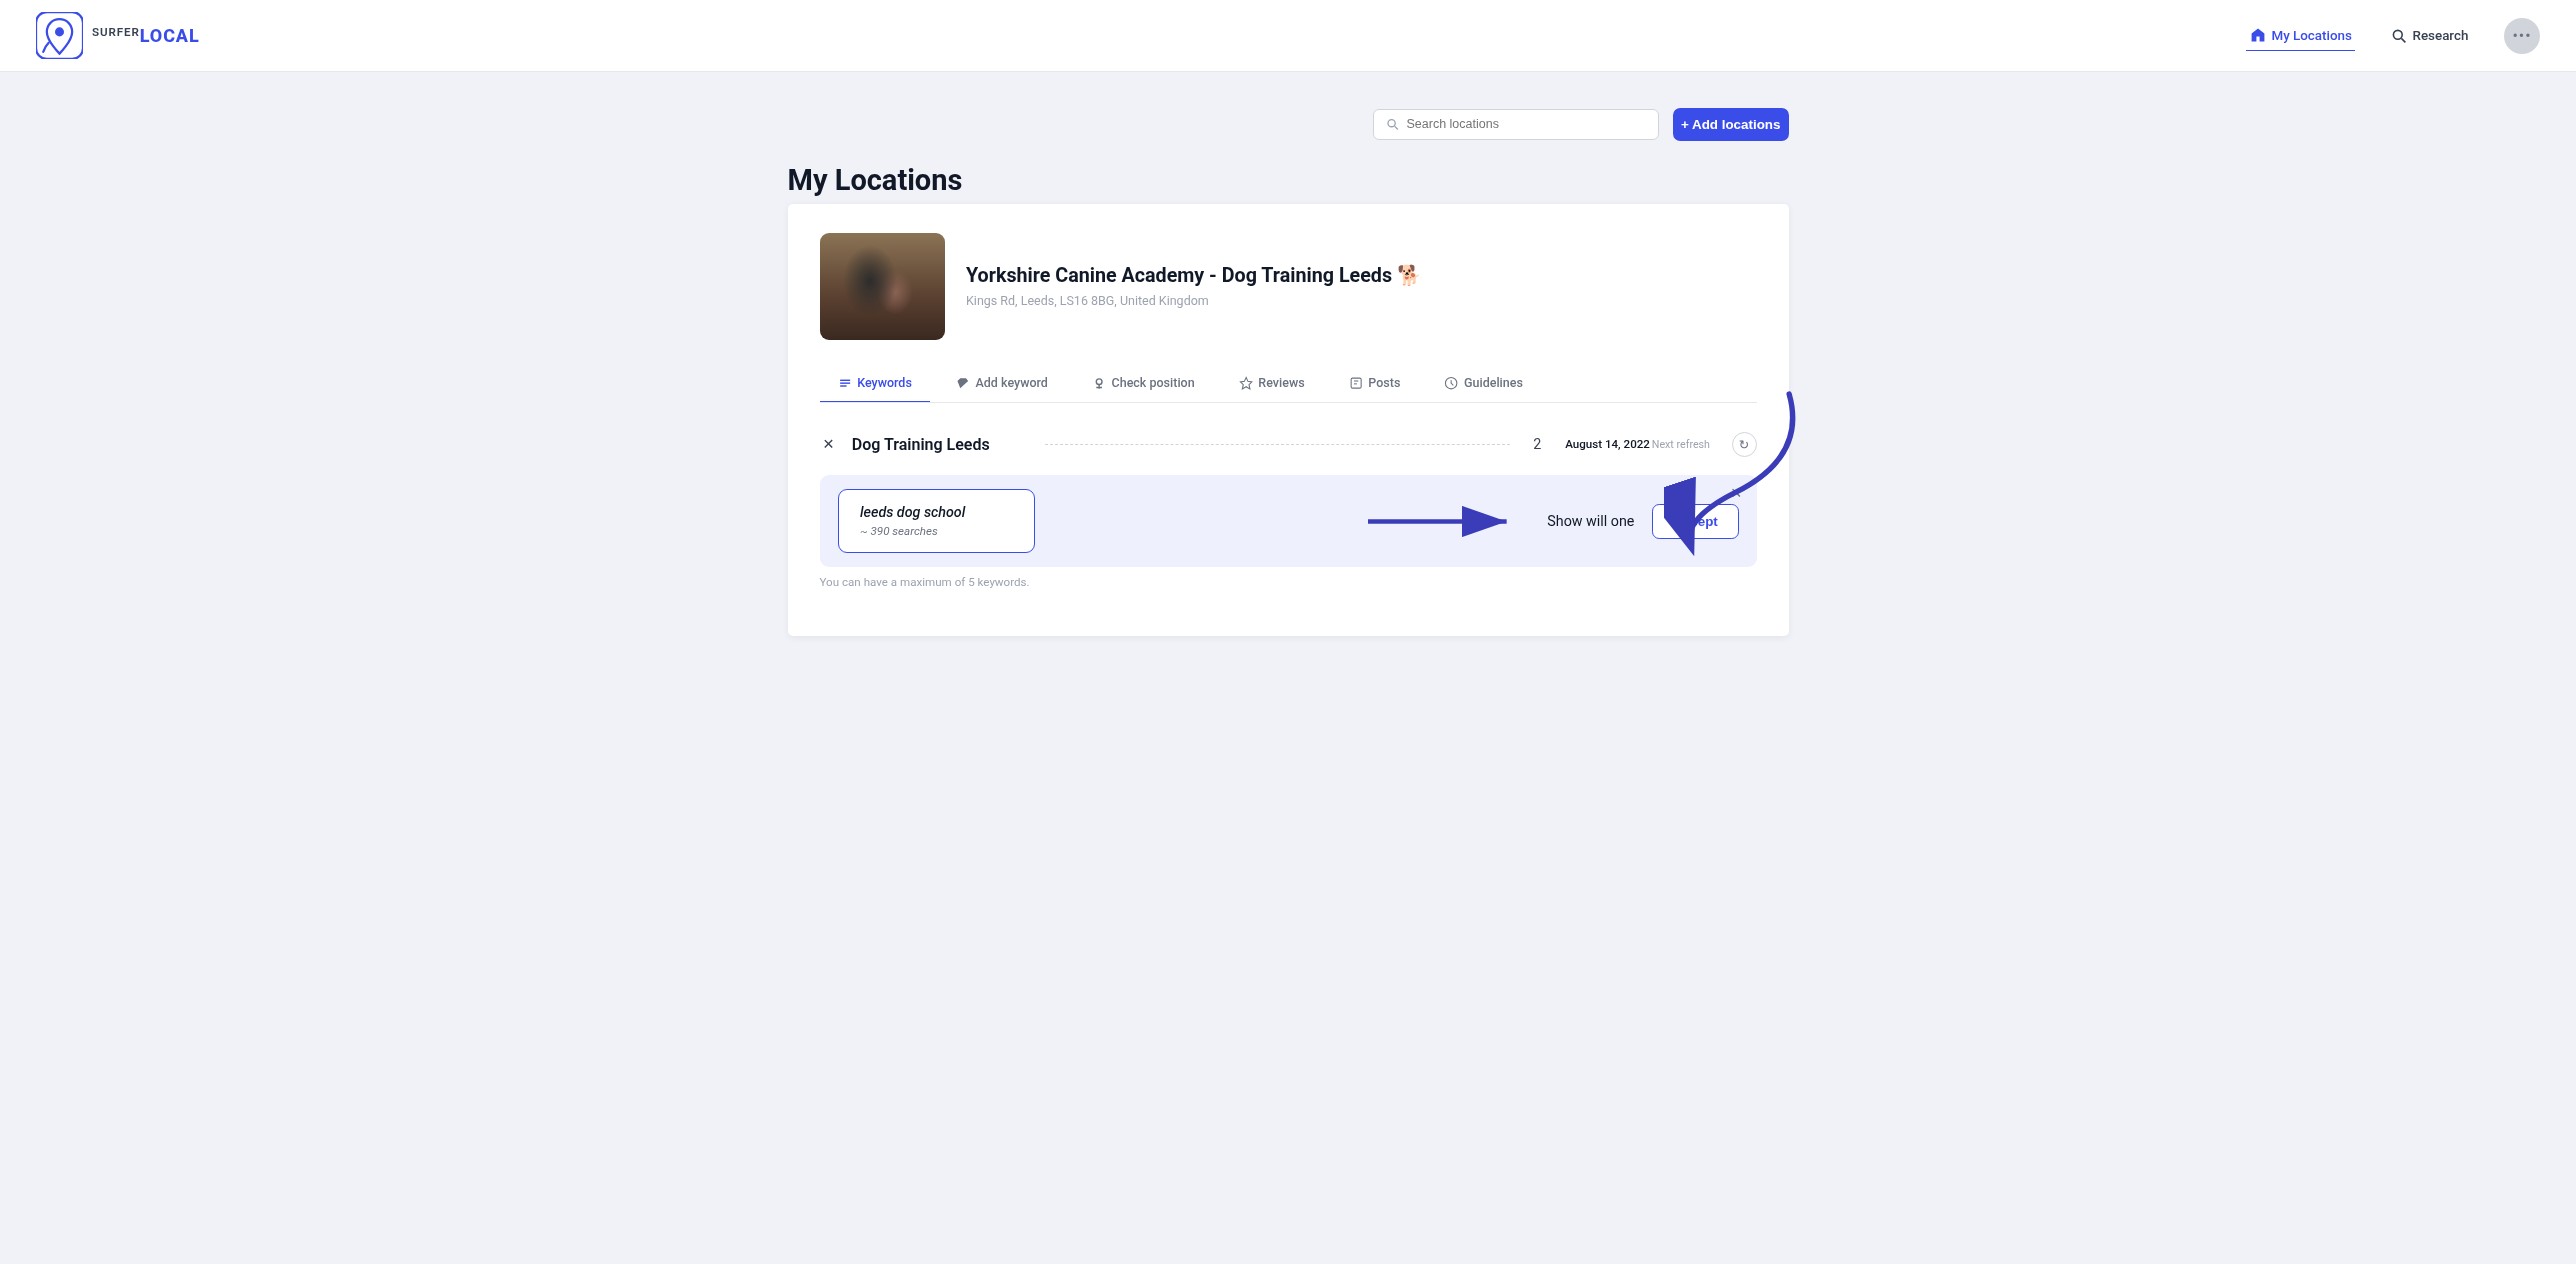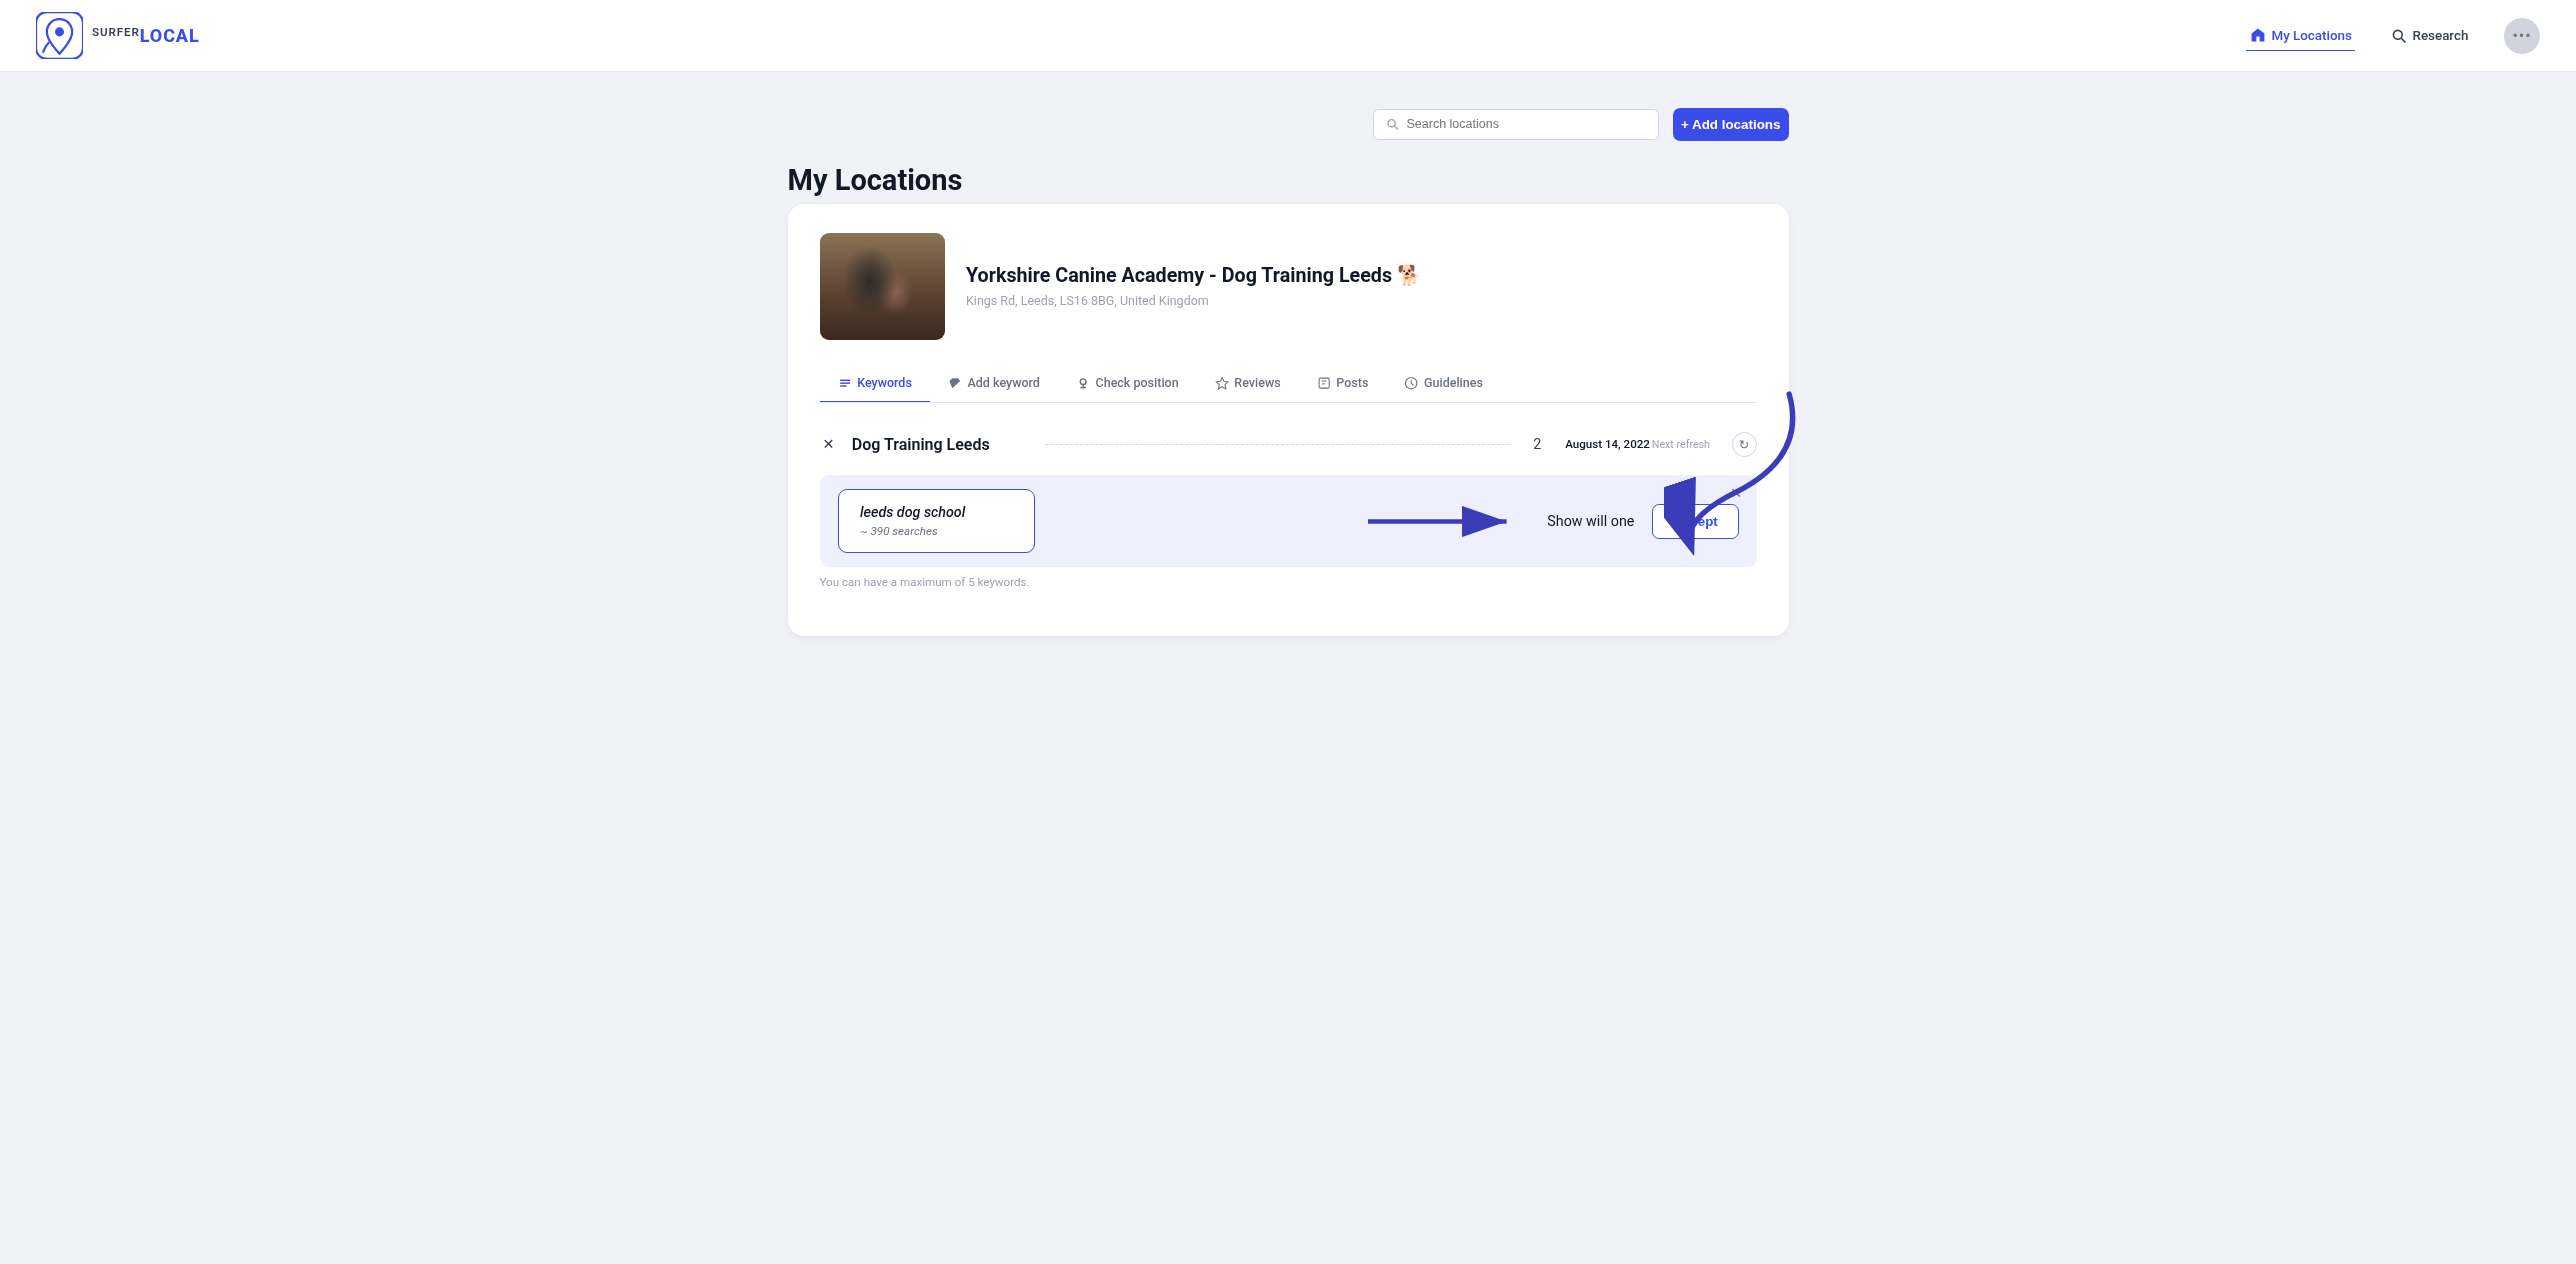--- a/index.html
+++ b/index.html
@@ -141,21 +141,21 @@
     }
     .page-subtitle {
       font-size: 12.5px;
       color: #6b7280;
       margin-bottom: 25px;
     }
 
     
     .location-card {
       background: #ffffff;
-      border-radius: 16px;
+      border-radius: 5px;
       padding: 29px 32px;
       box-shadow: 0 1.8px 7.2px rgba(0,0,0,0.06);
     }
 
     
     .business-info {
       display: flex;
       align-items: center;
       gap: 21.5px;
       margin-bottom: 25px;
@@ -185,21 +185,21 @@
       margin-bottom: 5.4px;
     }
     .business-address {
       font-size: 12.5px;
       color: #9ca3af;
     }
 
     
     .tabs {
       display: flex;
-      gap: 0;
+      gap: 8px;
       border-bottom: 0.9px solid #e5e7eb;
       margin-bottom: 0;
     }
     .tab-item {
       display: flex;
       align-items: center;
       gap: 5.4px;
       padding: 10.7px 18px;
       font-size: 12.5px;
       font-weight: 500;

